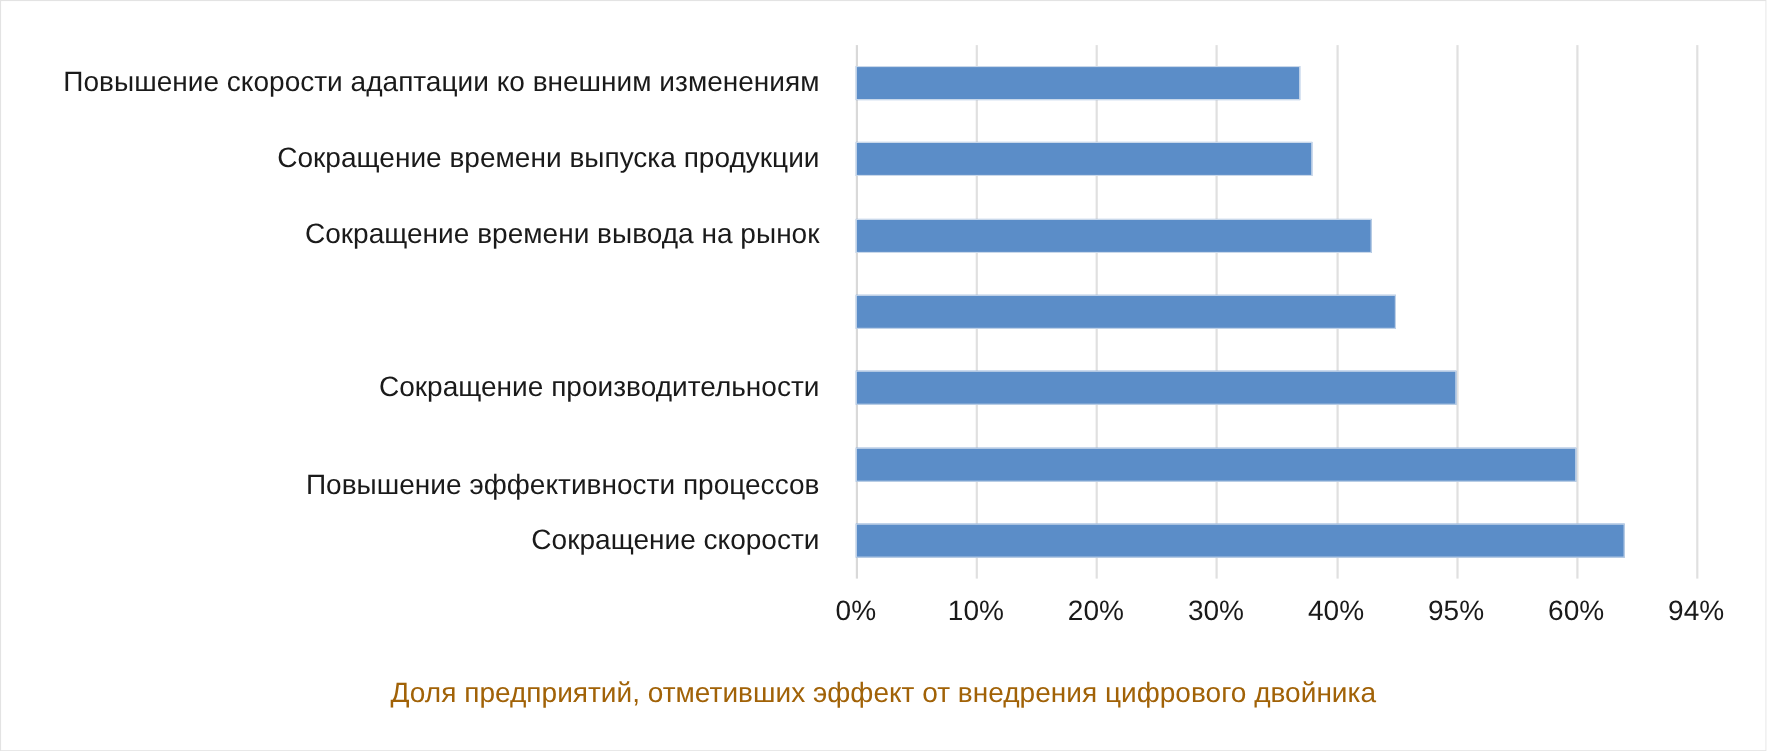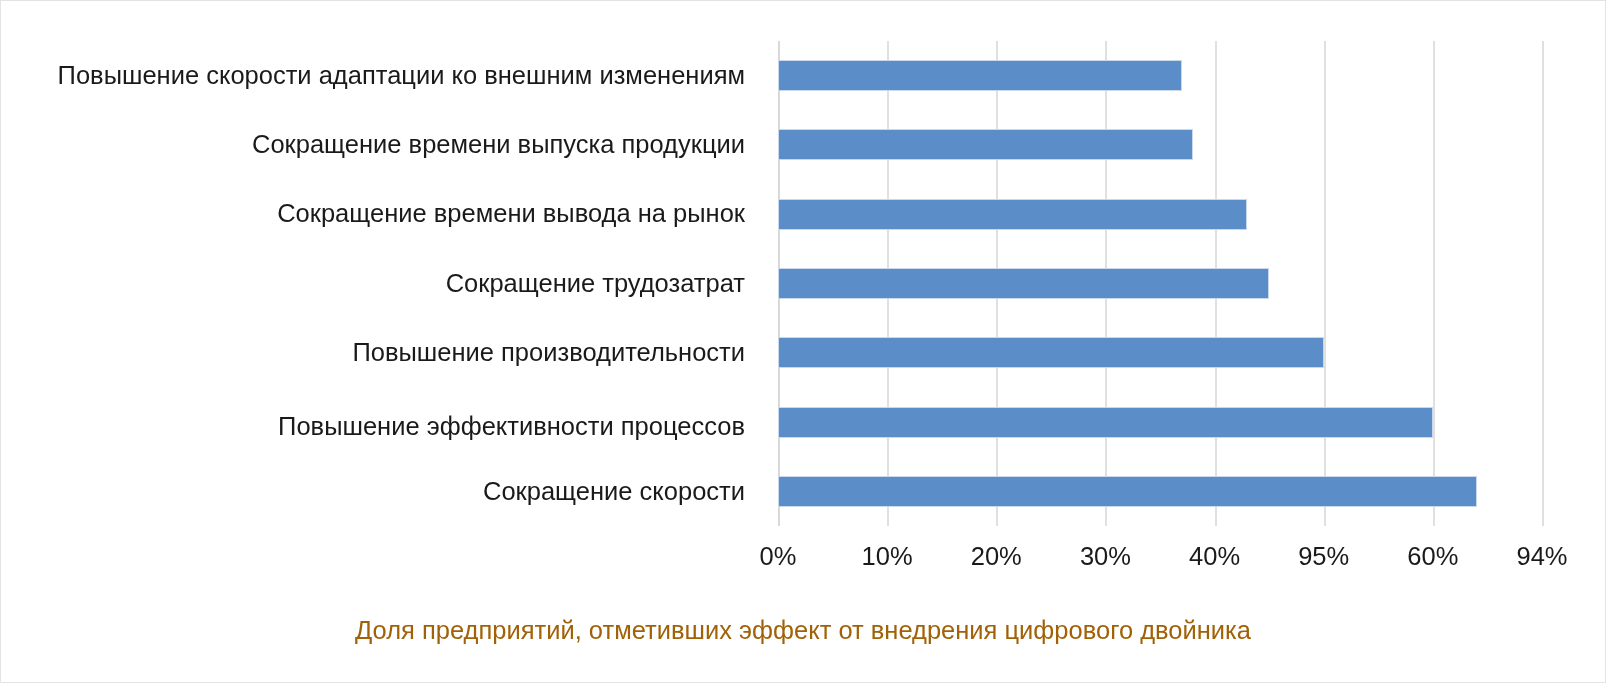--- a/index.html
+++ b/index.html
@@ -123,23 +123,22 @@
 </style>
 </head>
 <body>
 
 <div id="chart-frame">
 
   <div id="cat-labels">
       <div class="cat-label" style="top: 0px; height: 69.2857px; margin-left: 20px;">Повышение скорости адаптации ко внешним изменениям</div>
       <div class="cat-label" style="top: 69.2857px; height: 69.2857px;">Сокращение времени выпуска продукции</div>
       <div class="cat-label" style="top: 138.571px; height: 69.2857px;">Сокращение времени вывода на рынок</div>
-      <div class="cat-label" style="top: 207.857px; height: 69.2857px;">Сокращение трудозатрат</div>
-      <div class="cat-label" style="top: 277.143px; height: 69.2857px;">Повышение производительности</div>
-      <div class="cat-label" style="top: 351px; height: 69.2857px; text-align: center;">Повышение эффективности процессов</div>
+      <div class="cat-label" style="top: 277.143px; height: 69.2857px;">Сокращение производительности</div>
+      <div class="cat-label" style="top: 366px; height: 69.2857px; text-align: center;">Повышение эффективности процессов</div>
       <div class="cat-label" style="top: 415.714px; height: 69.2857px;">Сокращение скорости</div>
     </div>
 
   <div id="plot">
     <div class="value-axis-line"></div>
   <div class="gridline" style="left: 109.143px;"></div>
       <div class="gridline" style="left: 218.286px;"></div>
       <div class="gridline" style="left: 327.429px;"></div>
       <div class="gridline" style="left: 436.571px;"></div>
       <div class="gridline" style="left: 545.714px;"></div>

